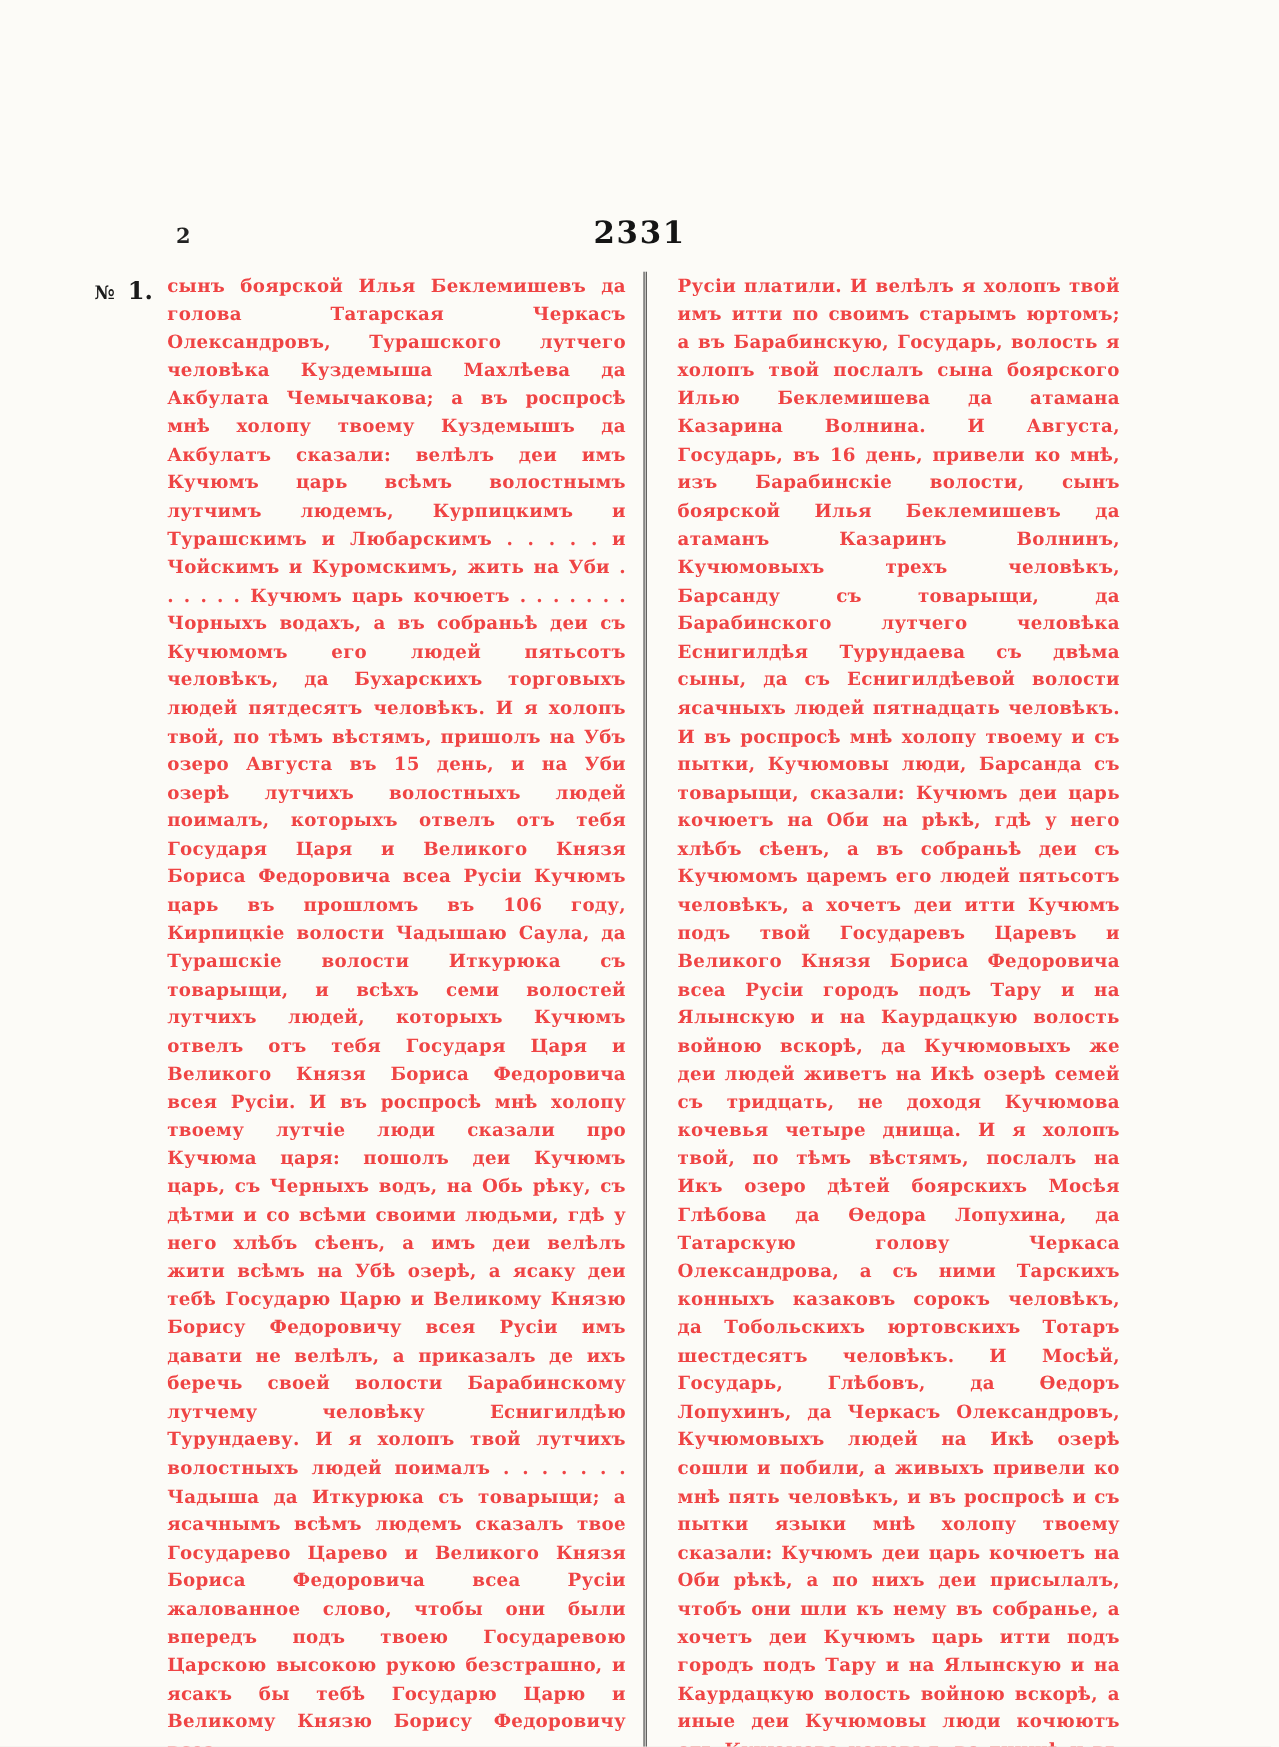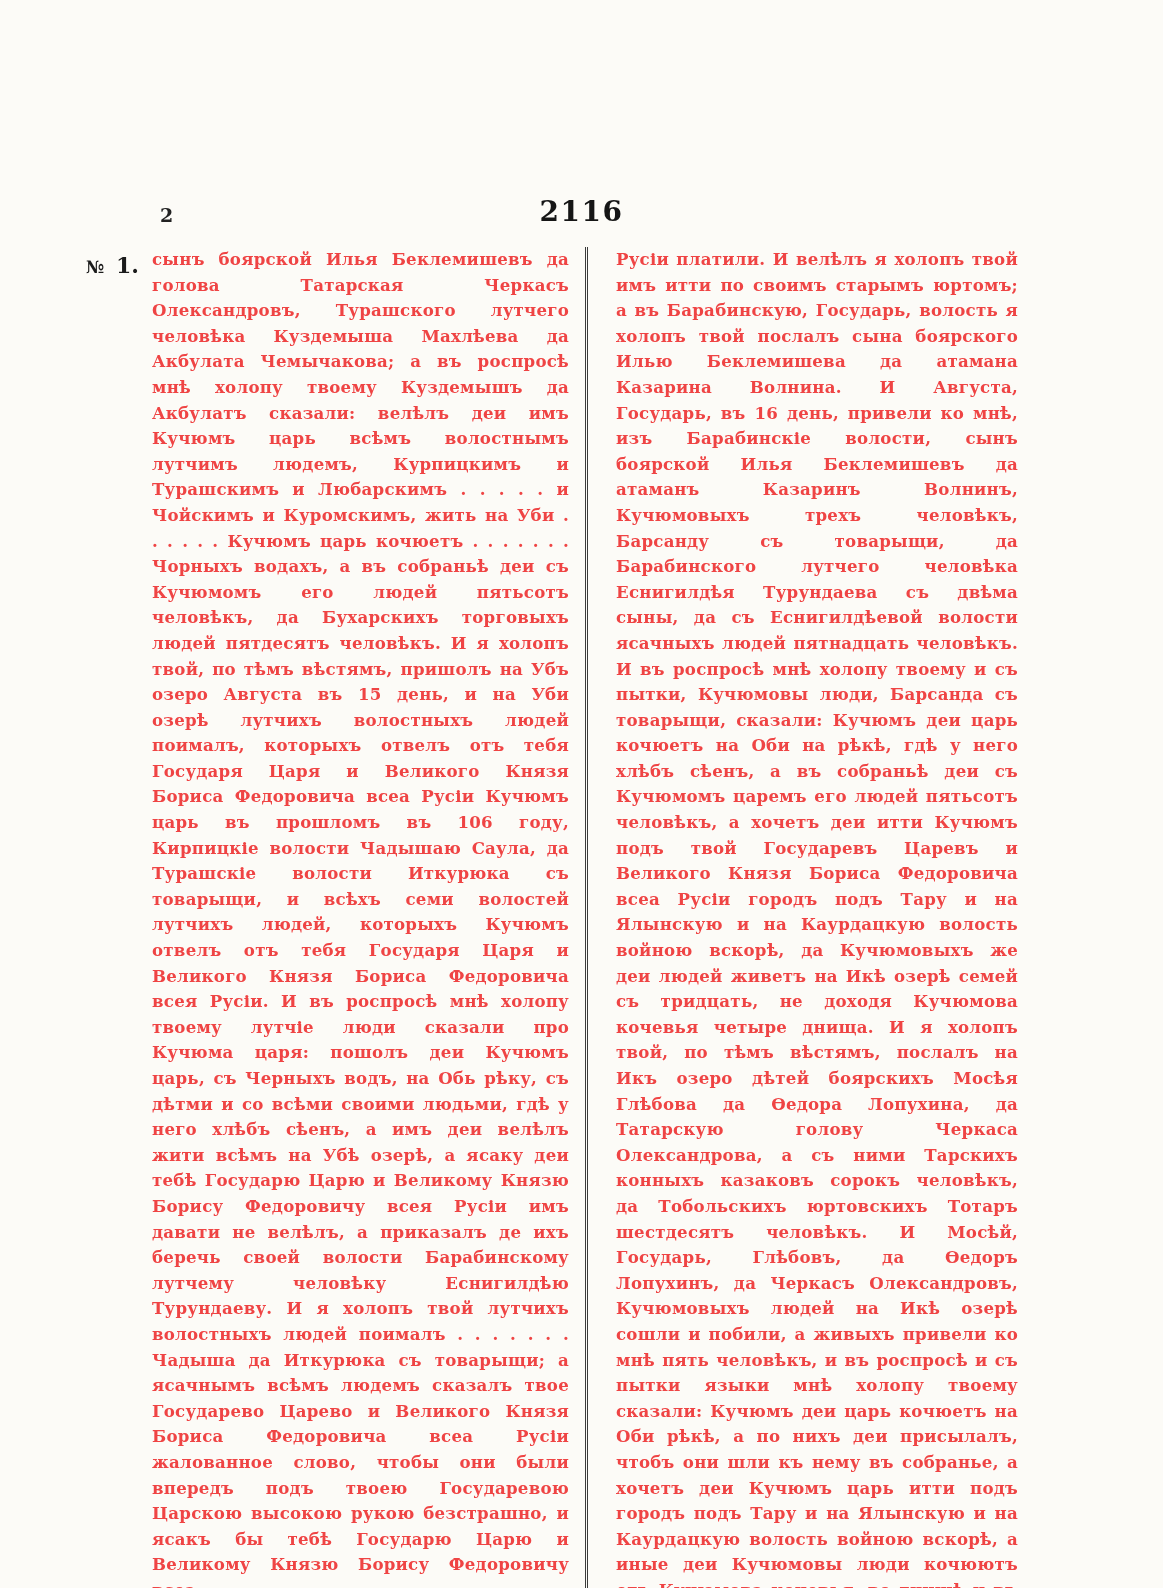--- a/index.html
+++ b/index.html
@@ -78,21 +78,21 @@
     border-left: 3px double #3c3c3c;
   }
 </style>
 </head>
 <body>
 
 <div class="page">
 
   <div class="page-number">2</div>
 
-  <div class="year-header">2116</div>
+  <div class="year-header">2331</div>
 
   <div class="entry-label">
     <span class="no-symbol">№</span>
     <span class="no-value">1.</span>
   </div>
 
   <div class="columns">
     <div class="col col-left">сынъ боярской Илья Беклемишевъ да голова Татарская Черкасъ Олександровъ, Турашского лутчего человѣка Куздемыша Махлѣева да Акбулата Чемычакова; а въ роспросѣ мнѣ холопу твоему Куздемышъ да Акбулатъ сказали: велѣлъ деи имъ Кучюмъ царь всѣмъ волостнымъ лутчимъ людемъ, Курпицкимъ и Турашскимъ и Любарскимъ . . . . . и Чойскимъ и Куромскимъ, жить на Уби . . . . . . Кучюмъ царь кочюетъ . . . . . . . Чорныхъ водахъ, а въ собраньѣ деи съ Кучюмомъ его людей пятьсотъ человѣкъ, да Бухарскихъ торговыхъ людей пятдесятъ человѣкъ. И я холопъ твой, по тѣмъ вѣстямъ, пришолъ на Убъ озеро Августа въ 15 день, и на Уби озерѣ лутчихъ волостныхъ людей поималъ, которыхъ отвелъ отъ тебя Государя Царя и Великого Князя Бориса Федоровича всеа Русіи Кучюмъ царь въ прошломъ въ 106 году, Кирпицкіе волости Чадышаю Саула, да Турашскіе волости Иткурюка съ товарыщи, и всѣхъ семи волостей лутчихъ людей, которыхъ Кучюмъ отвелъ отъ тебя Государя Царя и Великого Князя Бориса Федоровича всея Русіи. И въ роспросѣ мнѣ холопу твоему лутчіе люди сказали про Кучюма царя: пошолъ деи Кучюмъ царь, съ Черныхъ водъ, на Обь рѣку, съ дѣтми и со всѣми своими людьми, гдѣ у него хлѣбъ сѣенъ, а имъ деи велѣлъ жити всѣмъ на Убѣ озерѣ, а ясаку деи тебѣ Государю Царю и Великому Князю Борису Федоровичу всея Русіи имъ давати не велѣлъ, а приказалъ де ихъ беречь своей волости Барабинскому лутчему человѣку Еснигилдѣю Турундаеву. И я холопъ твой лутчихъ волостныхъ людей поималъ . . . . . . . Чадыша да Иткурюка съ товарыщи; а ясачнымъ всѣмъ людемъ сказалъ твое Государево Царево и Великого Князя Бориса Федоровича всеа Русіи жалованное слово, чтобы они были впередъ подъ твоею Государевою Царскою высокою рукою безстрашно, и ясакъ бы тебѣ Государю Царю и Великому Князю Борису Федоровичу всеа</div>
     <div class="col col-right">Русіи платили. И велѣлъ я холопъ твой имъ итти по своимъ старымъ юртомъ; а въ Барабинскую, Государь, волость я холопъ твой послалъ сына боярского Илью Беклемишева да атамана Казарина Волнина. И Августа, Государь, въ 16 день, привели ко мнѣ, изъ Барабинскіе волости, сынъ боярской Илья Беклемишевъ да атаманъ Казаринъ Волнинъ, Кучюмовыхъ трехъ человѣкъ, Барсанду съ товарыщи, да Барабинского лутчего человѣка Еснигилдѣя Турундаева съ двѣма сыны, да съ Еснигилдѣевой волости ясачныхъ людей пятнадцать человѣкъ. И въ роспросѣ мнѣ холопу твоему и съ пытки, Кучюмовы люди, Барсанда съ товарыщи, сказали: Кучюмъ деи царь кочюетъ на Оби на рѣкѣ, гдѣ у него хлѣбъ сѣенъ, а въ собраньѣ деи съ Кучюмомъ царемъ его людей пятьсотъ человѣкъ, а хочетъ деи итти Кучюмъ подъ твой Государевъ Царевъ и Великого Князя Бориса Федоровича всеа Русіи городъ подъ Тару и на Ялынскую и на Каурдацкую волость войною вскорѣ, да Кучюмовыхъ же деи людей живетъ на Икѣ озерѣ семей съ тридцать, не доходя Кучюмова кочевья четыре днища. И я холопъ твой, по тѣмъ вѣстямъ, послалъ на Икъ озеро дѣтей боярскихъ Мосѣя Глѣбова да Ѳедора Лопухина, да Татарскую голову Черкаса Олександрова, а съ ними Тарскихъ конныхъ казаковъ сорокъ человѣкъ, да Тобольскихъ юртовскихъ Тотаръ шестдесятъ человѣкъ. И Мосѣй, Государь, Глѣбовъ, да Ѳедоръ Лопухинъ, да Черкасъ Олександровъ, Кучюмовыхъ людей на Икѣ озерѣ сошли и побили, а живыхъ привели ко мнѣ пять человѣкъ, и въ роспросѣ и съ пытки языки мнѣ холопу твоему сказали: Кучюмъ деи царь кочюетъ на Оби рѣкѣ, а по нихъ деи присылалъ, чтобъ они шли къ нему въ собранье, а хочетъ деи Кучюмъ царь итти подъ городъ подъ Тару и на Ялынскую и на Каурдацкую волость войною вскорѣ, а иные деи Кучюмовы люди кочюютъ отъ Кучюмова кочевья, во днищѣ и въ дву дни-</div>
   </div>

